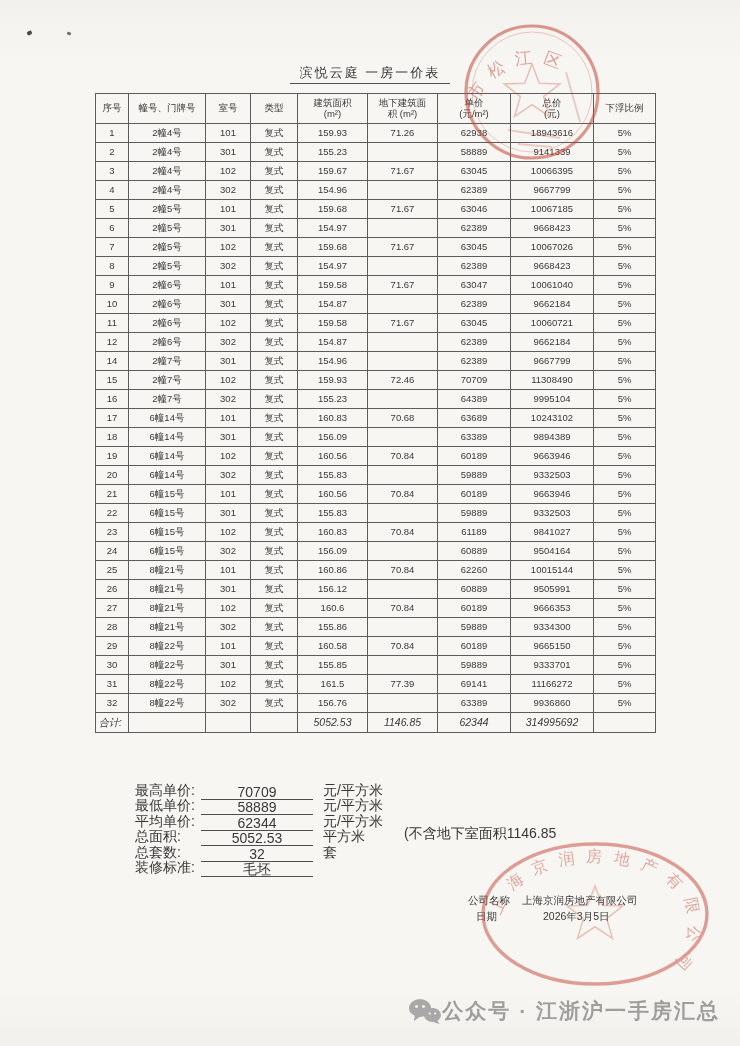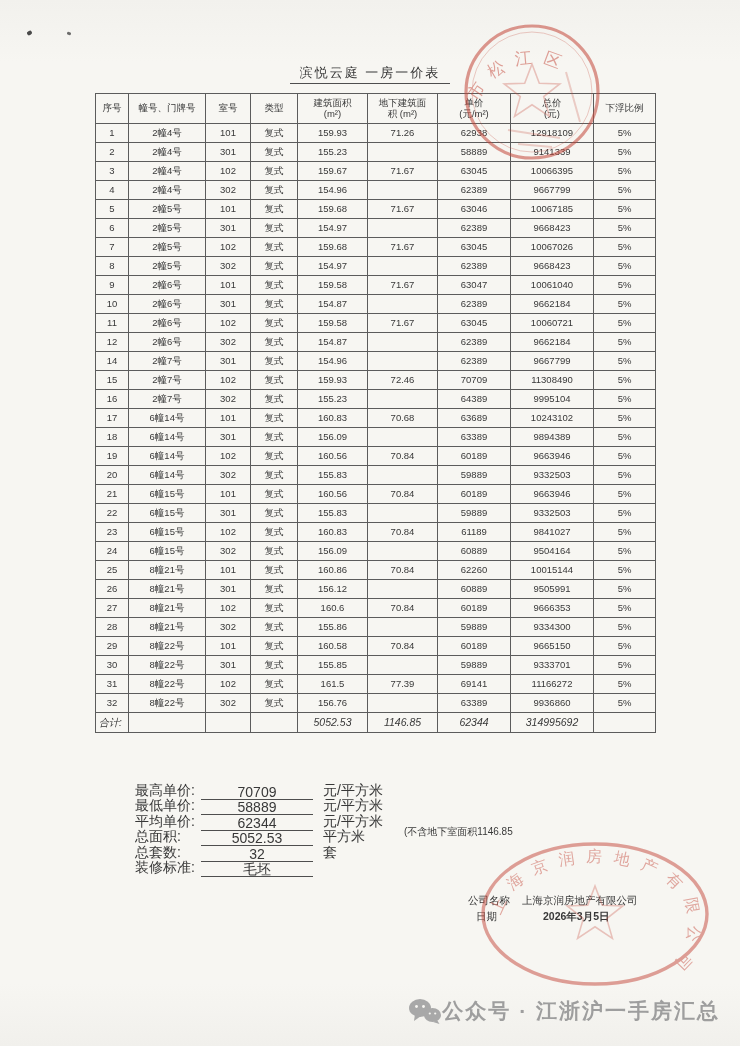--- a/index.html
+++ b/index.html
@@ -33,26 +33,26 @@
   }
   .price-table thead th{height:29px;font-weight:normal;font-size:9.5px;white-space:pre-line;}
   .price-table tfoot td{height:19px;font-size:10.5px;font-style:italic;}
   .price-table tfoot td.tleft{text-align:left;padding-left:3px;font-size:10px;}
 
   .summary{position:absolute;left:135px;top:784px;font-size:14px;}
   .s-row{display:flex;align-items:flex-end;height:15.5px;}
   .s-label{width:66px;}
   .s-value{width:112px;text-align:center;border-bottom:1px solid #4e4e4e;line-height:14px;}
   .s-unit{margin-left:10px;white-space:nowrap;}
-  .summary-note{position:absolute;left:404px;top:825px;font-size:10px;white-space:nowrap;}
+  .summary-note{position:absolute;left:404px;top:825px;font-size:14px;white-space:nowrap;}
 
   .signature{position:absolute;left:468px;top:892px;font-size:10.5px;line-height:16px;white-space:nowrap;}
   .sig-row2{padding-left:8px;}
   .sig-val{margin-left:12px;}
-  .sig-date{margin-left:46px;font-weight:bold;}
+  .sig-date{margin-left:46px;}
 
   .footer{position:absolute;right:20px;top:997px;display:flex;align-items:center;gap:0;
     color:var(--footer-gray);font-size:21px;font-weight:600;letter-spacing:2px;}
   .footer svg{display:block;}
 
   .stamp{position:absolute;color:var(--stamp-red);filter:blur(.4px);}
   .stamp .ln{stroke:currentColor;fill:none;}
   .stamp text{fill:currentColor;}
 </style>
 </head>
@@ -98,21 +98,21 @@
     </thead>
     <tbody>
         <tr>
           <td>1</td>
           <td>2幢4号</td>
           <td>101</td>
           <td>复式</td>
           <td>159.93</td>
           <td>71.26</td>
           <td>62938</td>
-          <td>12918109</td>
+          <td>18943616</td>
           <td>5%</td>
         </tr>
         <tr>
           <td>2</td>
           <td>2幢4号</td>
           <td>301</td>
           <td>复式</td>
           <td>155.23</td>
           <td></td>
           <td>58889</td>

